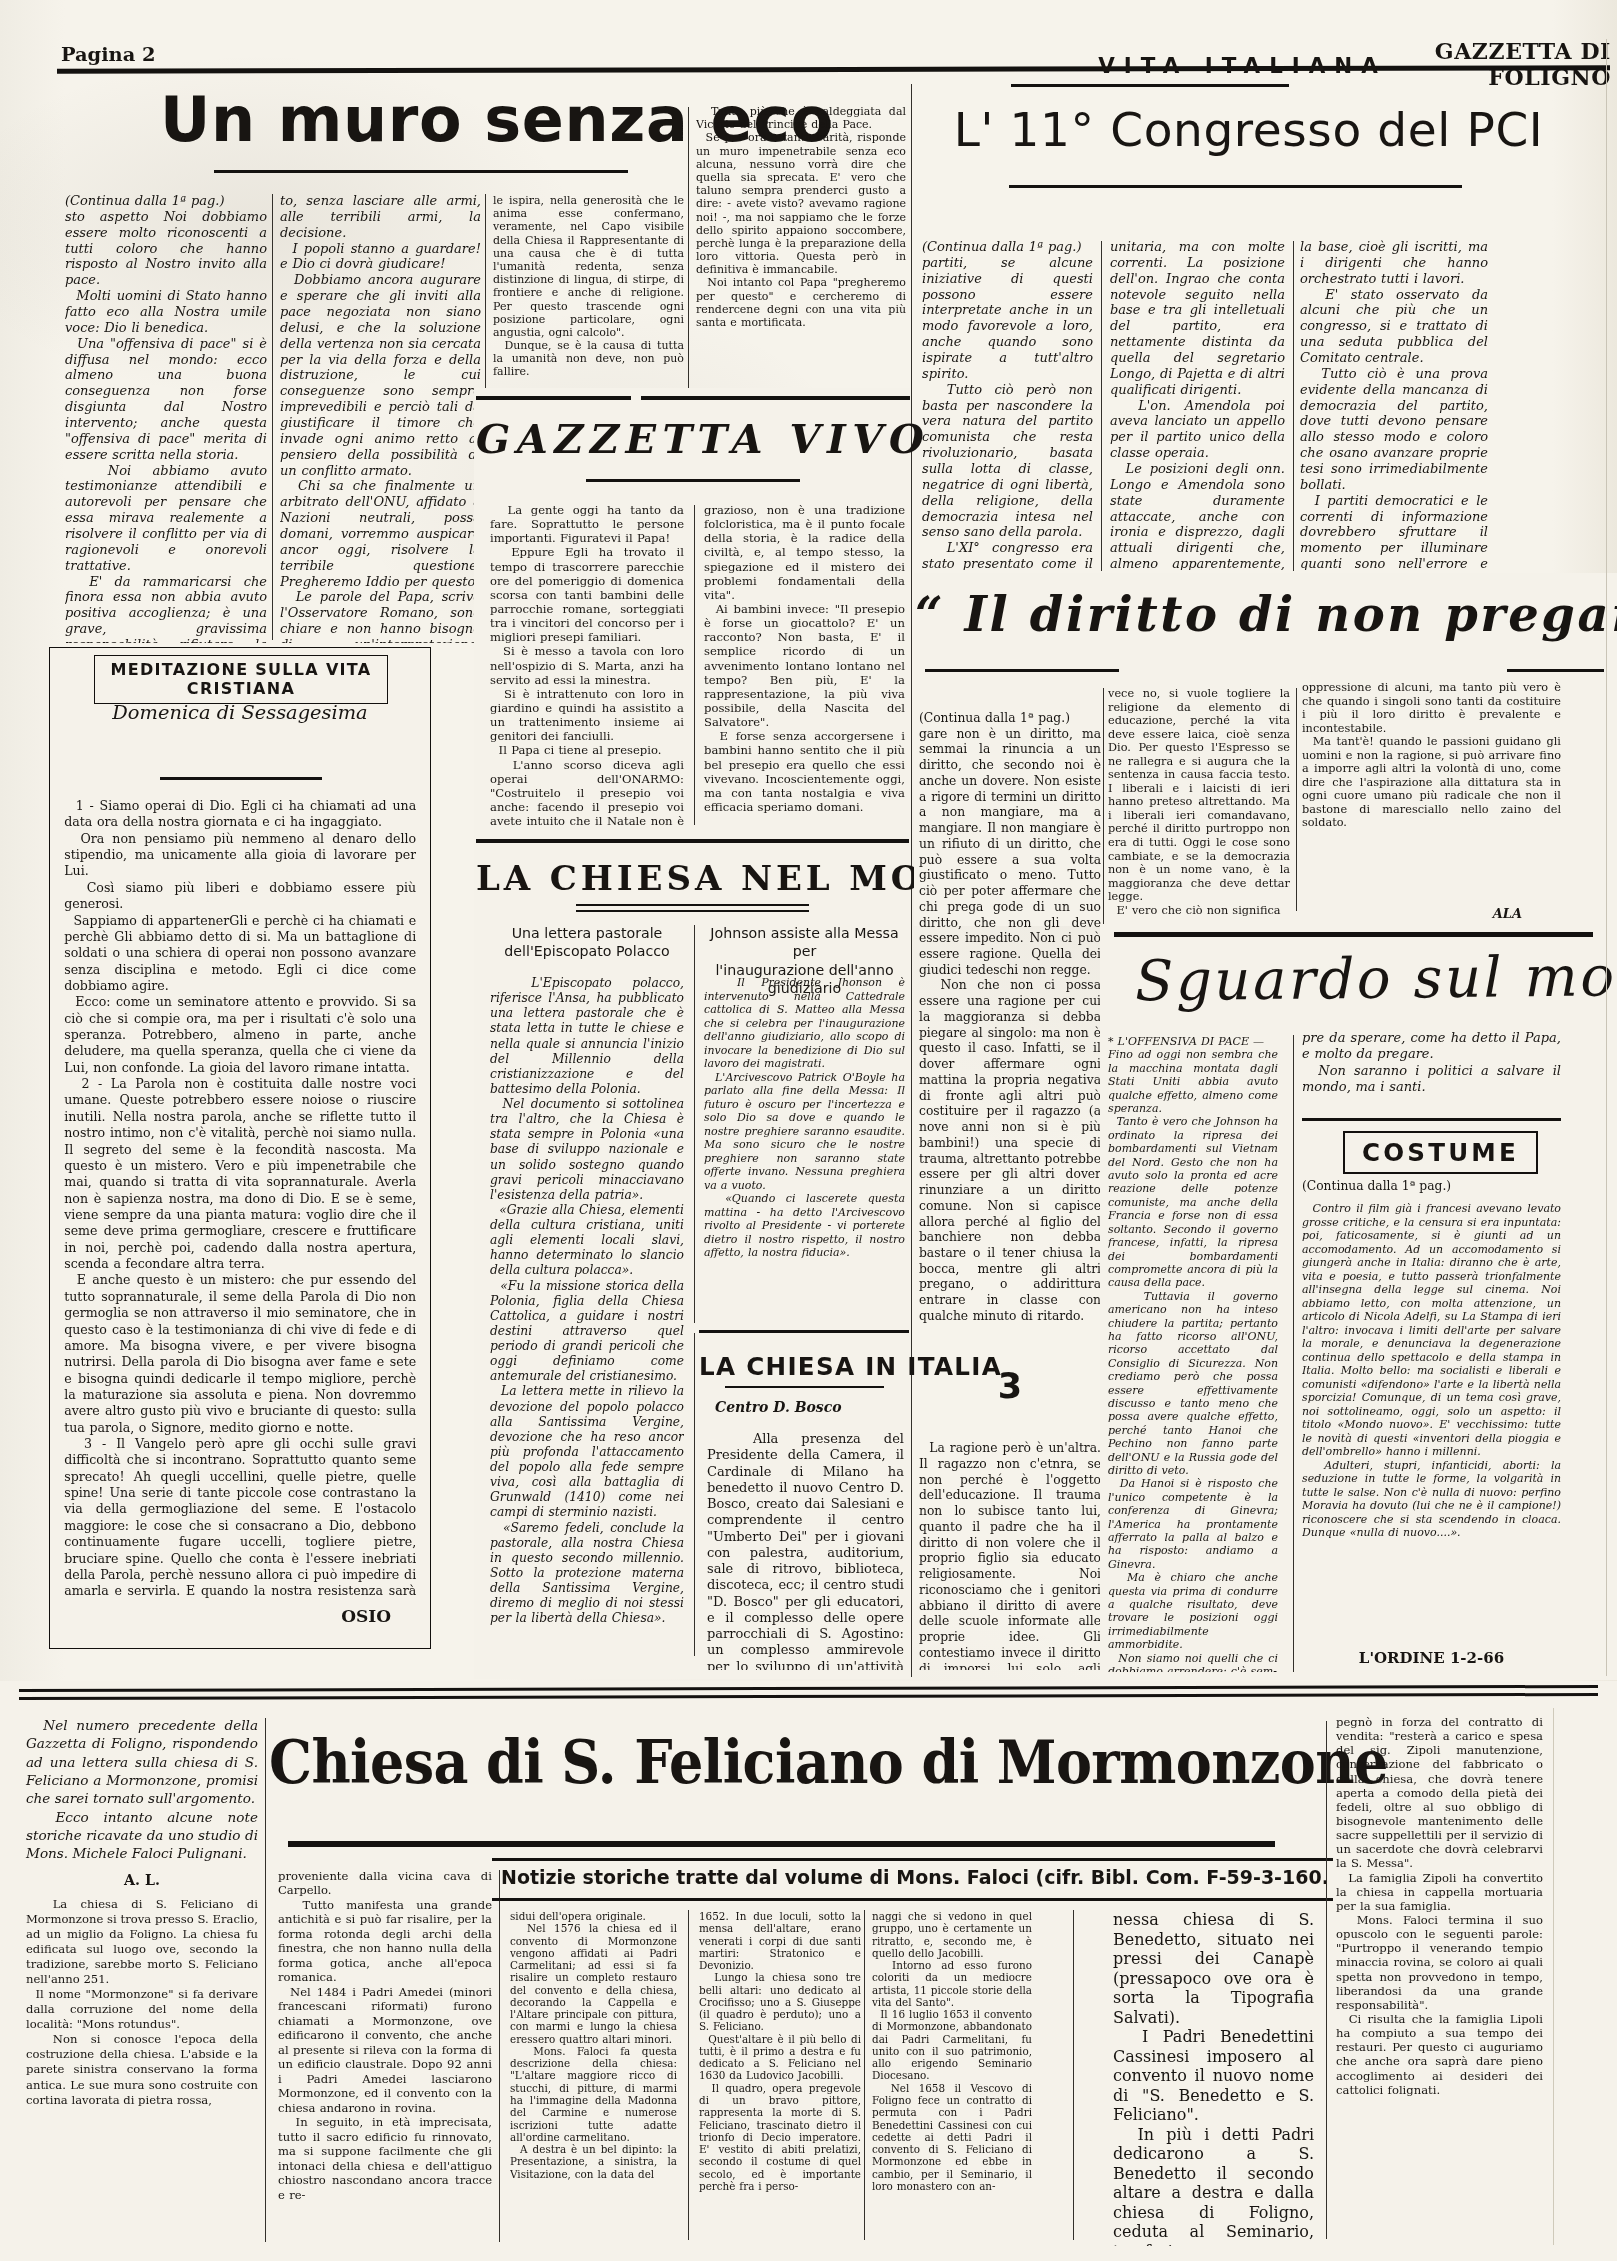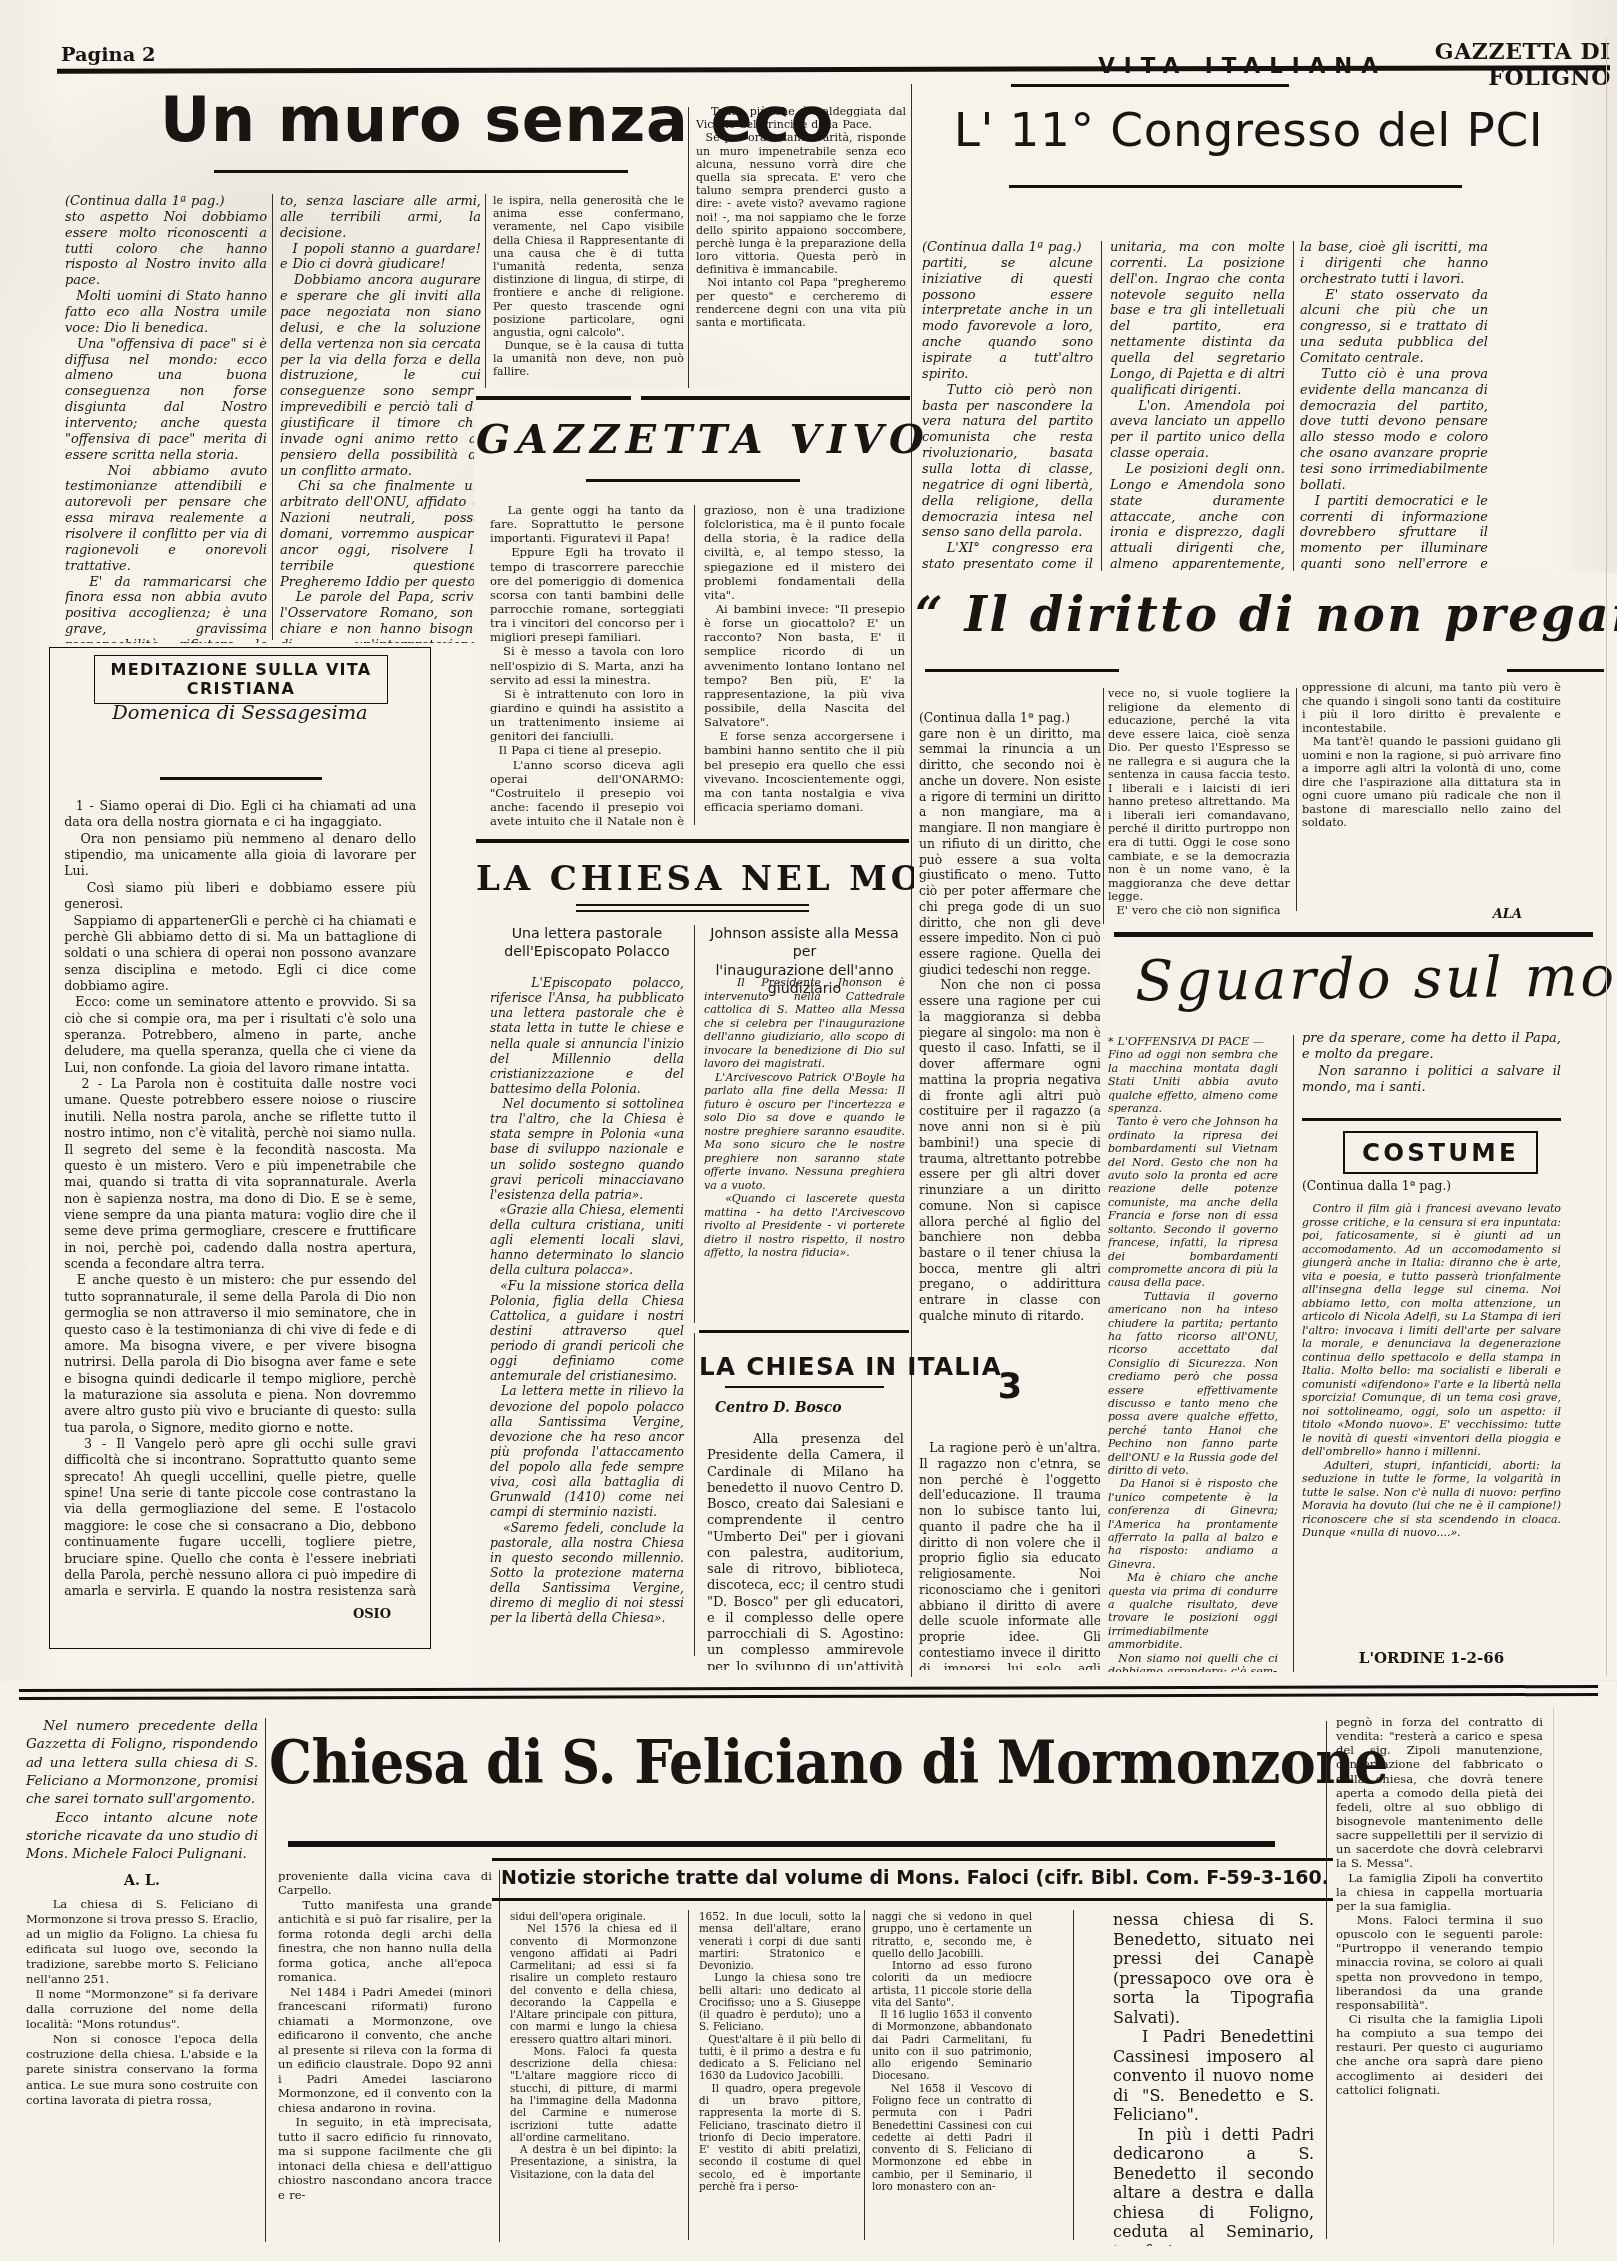--- a/index.html
+++ b/index.html
@@ -142,21 +142,21 @@
   <div class="rule-h" style="left:110px;top:129px;width:162px;height:2.6px;"></div>
   <div class="col" style="left:14.2px;top:150px;width:352px;height:802px;font-size:12.6px;line-height:1.3;">  1 - Siamo operai di Dio. Egli ci ha chiamati ad una data ora della nostra giornata e ci ha ingaggiato.
   Ora non pensiamo più nemmeno al denaro dello stipendio, ma unicamente alla gioia di lavorare per Lui.
   Così siamo più liberi e dobbiamo essere più generosi.
   Sappiamo di appartenerGli e perchè ci ha chiamati e perchè Gli abbiamo detto di si. Ma un battaglione di soldati o una schiera di operai non possono avanzare senza disciplina e metodo. Egli ci dice come dobbiamo agire.
   Ecco: come un seminatore attento e provvido. Si sa ciò che si compie ora, ma per i risultati c'è solo una speranza. Potrebbero, almeno in parte, anche deludere, ma quella speranza, quella che ci viene da Lui, non confonde. La gioia del lavoro rimane intatta.
   2 - La Parola non è costituita dalle nostre voci umane. Queste potrebbero essere noiose o riuscire inutili. Nella nostra parola, anche se riflette tutto il nostro intimo, non c'è vitalità, perchè noi siamo nulla. Il segreto del seme è la fecondità nascosta. Ma questo è un mistero. Vero e più impenetrabile che mai, quando si tratta di vita soprannaturale. Averla non è sapienza nostra, ma dono di Dio. E se è seme, viene sempre da una pianta matura: voglio dire che il seme deve prima germogliare, crescere e fruttificare in noi, perchè poi, cadendo dalla nostra apertura, scenda a fecondare altra terra.
   E anche questo è un mistero: che pur essendo del tutto soprannaturale, il seme della Parola di Dio non germoglia se non attraverso il mio seminatore, che in questo caso è la testimonianza di chi vive di fede e di amore. Ma bisogna vivere, e per vivere bisogna nutrirsi. Della parola di Dio bisogna aver fame e sete e bisogna quindi dedicarle il tempo migliore, perchè la maturazione sia assoluta e piena. Non dovremmo avere altro gusto più vivo e bruciante di questo: sulla tua parola, o Signore, medito giorno e notte.
   3 - Il Vangelo però apre gli occhi sulle gravi difficoltà che si incontrano. Soprattutto quanto seme sprecato! Ah quegli uccellini, quelle pietre, quelle spine! Una serie di tante piccole cose contrastano la via della germogliazione del seme. E l'ostacolo maggiore: le cose che si consacrano a Dio, debbono continuamente fugare uccelli, togliere pietre, bruciare spine. Quello che conta è l'essere inebriati della Parola, perchè nessuno allora ci può impedire di amarla e servirla. E quando la nostra resistenza sarà diventata sapienza, si sapranno superare tutte le difficoltà opposte dagli altri. "Non possiamo tacere", griderebbe S. Pietro. E S. Paolo aggiunge: "Guai a me, se non avrò evangelizzato!"
   I degni della Parola di Dio non li stabiliamo noi. Da parte nostra c'è il vivere e il presentare in umiltà e purezza, il grande dono di Dio. L'incremento è Lui che lo dà. Noi seminiamo e irrighiamo nelle lacrime. Chi fa maturare, darà la gioia, Lui: il Signore.</div>
-  <div class="abs sig" style="right:39px;top:958px;font-size:13px;">OSIO</div>
+  <div class="abs sig" style="right:39px;top:958px;font-size:17px;">OSIO</div>
 </div>
 
 <div class="bg" style="left:914px;top:573px;width:704px;height:353px;"></div>
 <div class="abs diritto-title" style="left:915px;top:586px;width:702px;text-align:center;">“ Il diritto di non pregare „</div>
 <div class="rule-h" style="left:925px;top:669px;width:194px;height:2.6px;"></div>
 <div class="rule-h" style="left:1507px;top:669px;width:97px;height:2.6px;"></div>
 
 <div class="col" style="left:919px;top:687px;width:182px;height:983px;">
   <div style="font-size:12.3px;line-height:1.28;white-space:pre-wrap;text-align:justify;">(Continua dalla 1ª pag.)
 gare non è un diritto, ma semmai la rinuncia a un diritto, che secondo noi è anche un dovere. Non esiste a rigore di termini un diritto a non mangiare, ma a mangiare. Il non mangiare è un rifiuto di un diritto, che può essere a sua volta giustificato o meno. Tutto ciò per poter affermare che chi prega gode di un suo diritto, che non gli deve essere impedito. Non ci può essere ragione. Quella dei giudici tedeschi non regge.

